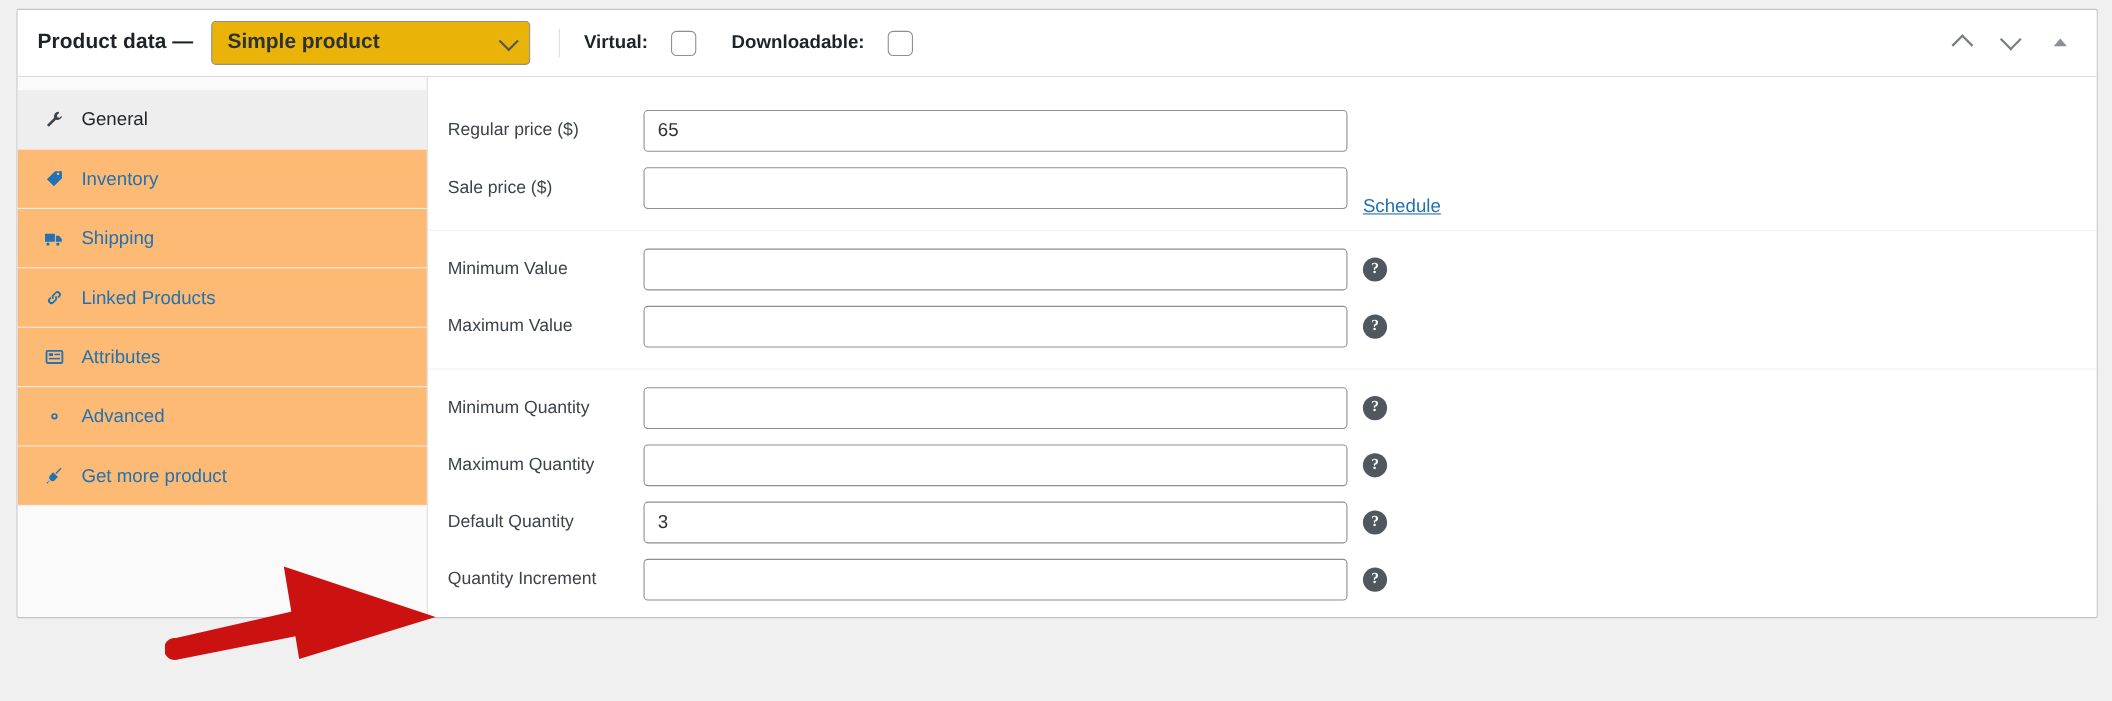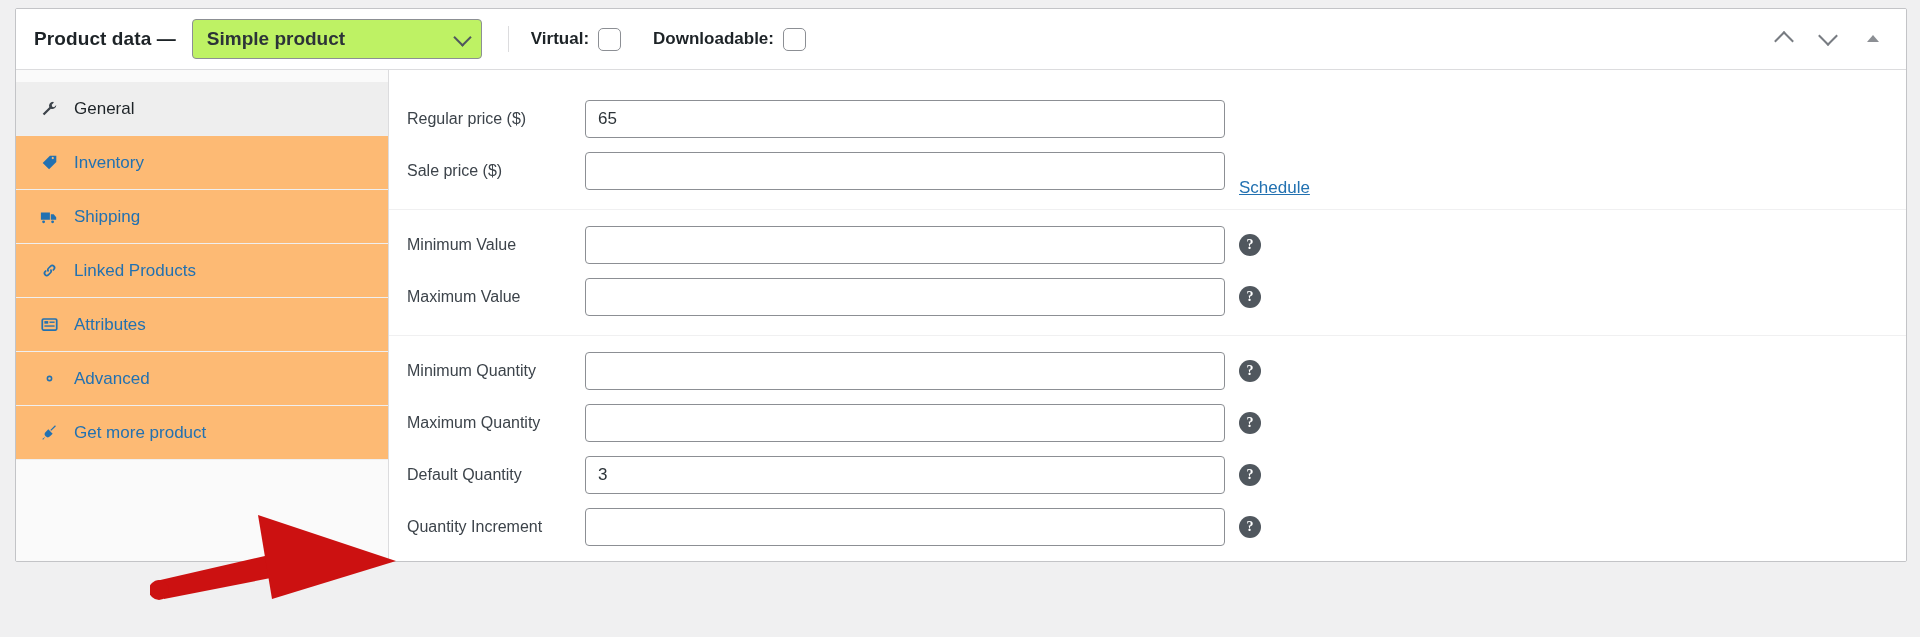--- a/index.html
+++ b/index.html
@@ -52,21 +52,21 @@
     white-space: nowrap;
     margin-right: 16px;
   }
 
   .type-select {
     position: relative;
     width: 290px;
     height: 40px;
     border: 1px solid #8c8f94;
     border-radius: 4px;
-    background: #bef264;
+    background: #eab308;
     display: flex;
     align-items: center;
     padding: 0 34px 0 14px;
     font-size: 19px;
     font-weight: bold;
     color: #2c3338;
     cursor: pointer;
     user-select: none;
   }
   .type-select .caret {
@@ -84,21 +84,21 @@
   .hdr-divider {
     width: 1px;
     height: 26px;
     background: #dcdcde;
     margin: 0 22px 0 26px;
   }
 
   .chk-group {
     display: flex;
     align-items: center;
-    gap: 9px;
+    gap: 21px;
     margin-right: 32px;
   }
   .chk-label {
     font-size: 17px;
     font-weight: bold;
     color: #1d2327;
     white-space: nowrap;
   }
   .chk-box {
     width: 23px;

